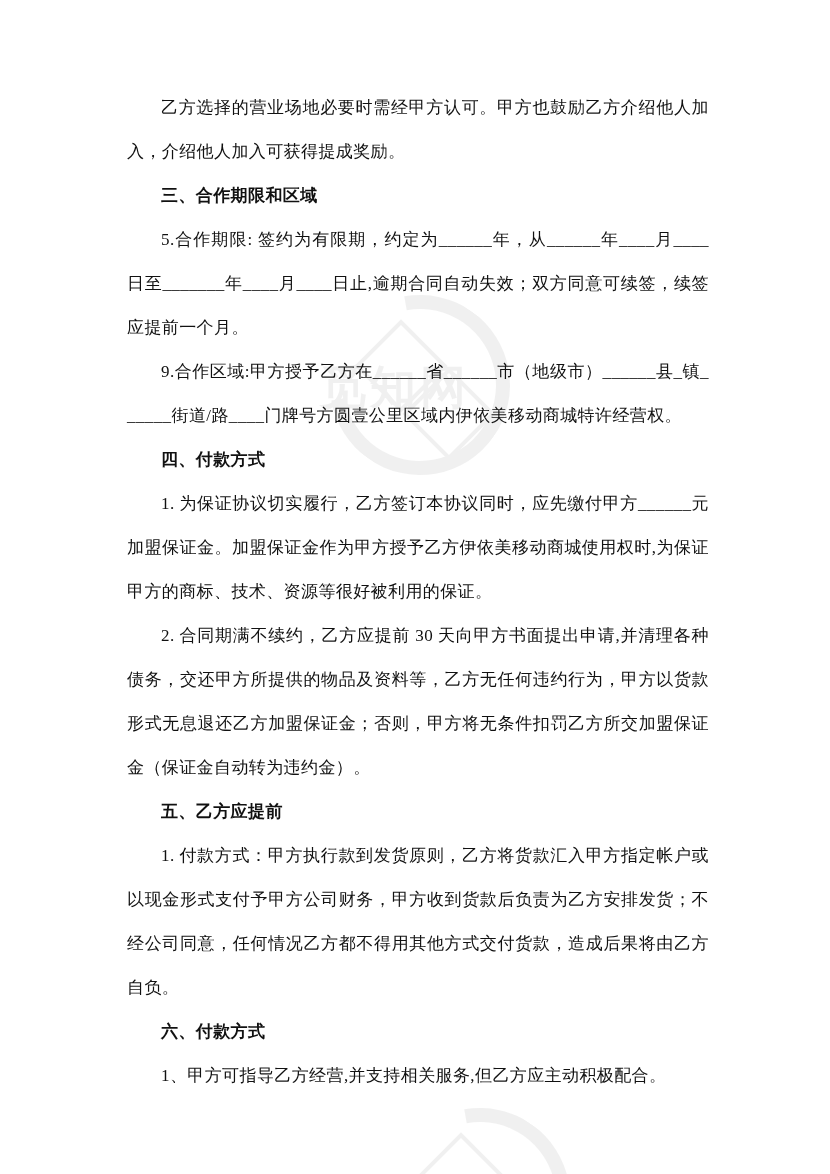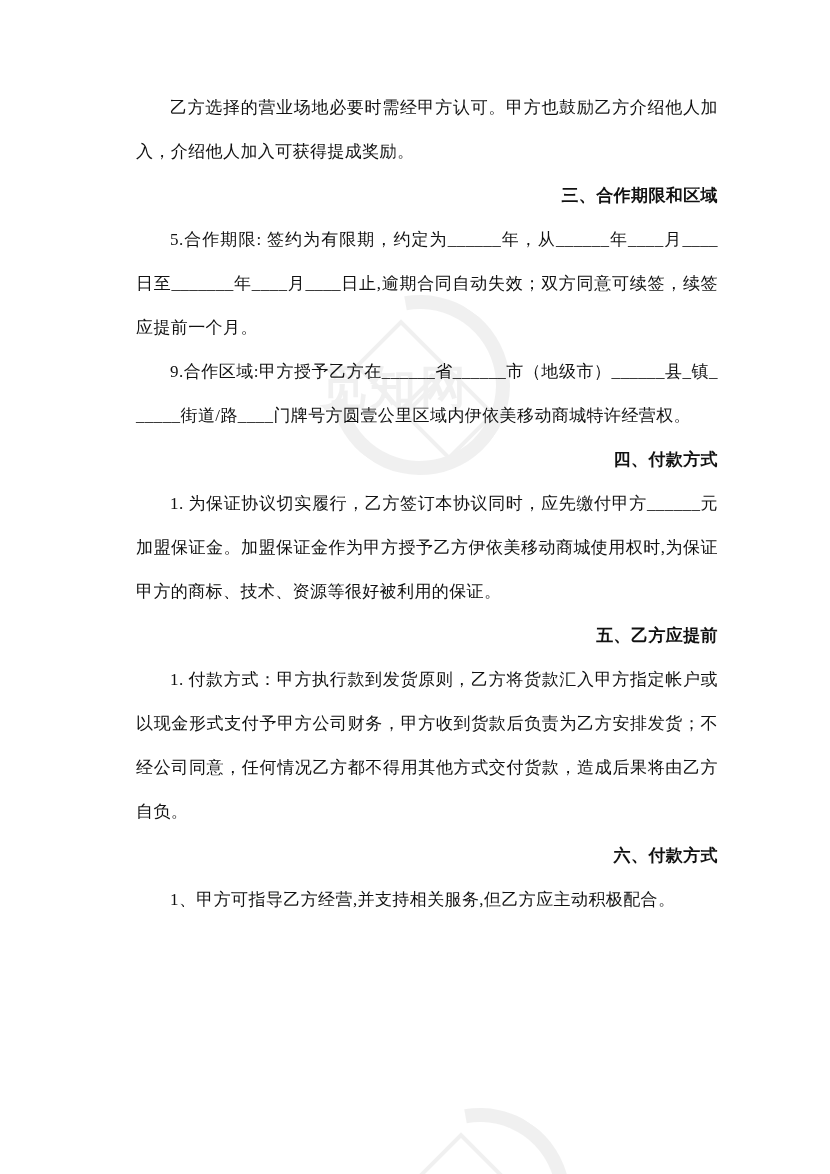--- a/index.html
+++ b/index.html
@@ -7,37 +7,37 @@
   .page {
     position: relative;
     width: 830px;
     height: 1174px;
     background: #ffffff;
     overflow: hidden;
     font-family: "Liberation Serif", "DejaVu Serif", serif;
   }
   .content {
     position: absolute;
-    left: 136px;
+    left: 127px;
     top: 86px;
     width: 582px;
   }
   .para {
     margin: 0;
     font-size: 17px;
     line-height: 44px;
     color: #111111;
     text-align: justify;
     text-indent: 2em;
     letter-spacing: 0.4px;
     word-break: break-all;
   }
   .heading {
     font-weight: bold;
-    text-align: right;
+    text-align: left;
   }
   
   .watermark {
     position: absolute;
     width: 220px;
     height: 220px;
     opacity: 0.12;
     pointer-events: none;
   }
   .wm-center { left: 320px; top: 285px; }
@@ -89,19 +89,20 @@
     <div class="wm-text">觅知网</div>
   </div>
 
   <div class="content">
     <p class="para">乙方选择的营业场地必要时需经甲方认可。甲方也鼓励乙方介绍他人加入，介绍他人加入可获得提成奖励。</p>
     <p class="para heading">三、合作期限和区域</p>
     <p class="para">5.合作期限: 签约为有限期，约定为______年，从______年____月____日至_______年____月____日止,逾期合同自动失效；双方同意可续签，续签应提前一个月。</p>
     <p class="para">9.合作区域:甲方授予乙方在______省______市（地级市）______县_镇______街道/路____门牌号方圆壹公里区域内伊依美移动商城特许经营权。</p>
     <p class="para heading">四、付款方式</p>
     <p class="para">1. 为保证协议切实履行，乙方签订本协议同时，应先缴付甲方______元加盟保证金。加盟保证金作为甲方授予乙方伊依美移动商城使用权时,为保证甲方的商标、技术、资源等很好被利用的保证。</p>
+    <p class="para">2. 合同期满不续约，乙方应提前 30 天向甲方书面提出申请,并清理各种债务，交还甲方所提供的物品及资料等，乙方无任何违约行为，甲方以货款形式无息退还乙方加盟保证金；否则，甲方将无条件扣罚乙方所交加盟保证金（保证金自动转为违约金）。</p>
     <p class="para heading">五、乙方应提前</p>
     <p class="para">1. 付款方式：甲方执行款到发货原则，乙方将货款汇入甲方指定帐户或以现金形式支付予甲方公司财务，甲方收到货款后负责为乙方安排发货；不经公司同意，任何情况乙方都不得用其他方式交付货款，造成后果将由乙方自负。</p>
     <p class="para heading">六、付款方式</p>
     <p class="para">1、甲方可指导乙方经营,并支持相关服务,但乙方应主动积极配合。</p>
   </div>
 
 </div>
 
 </body></html>

